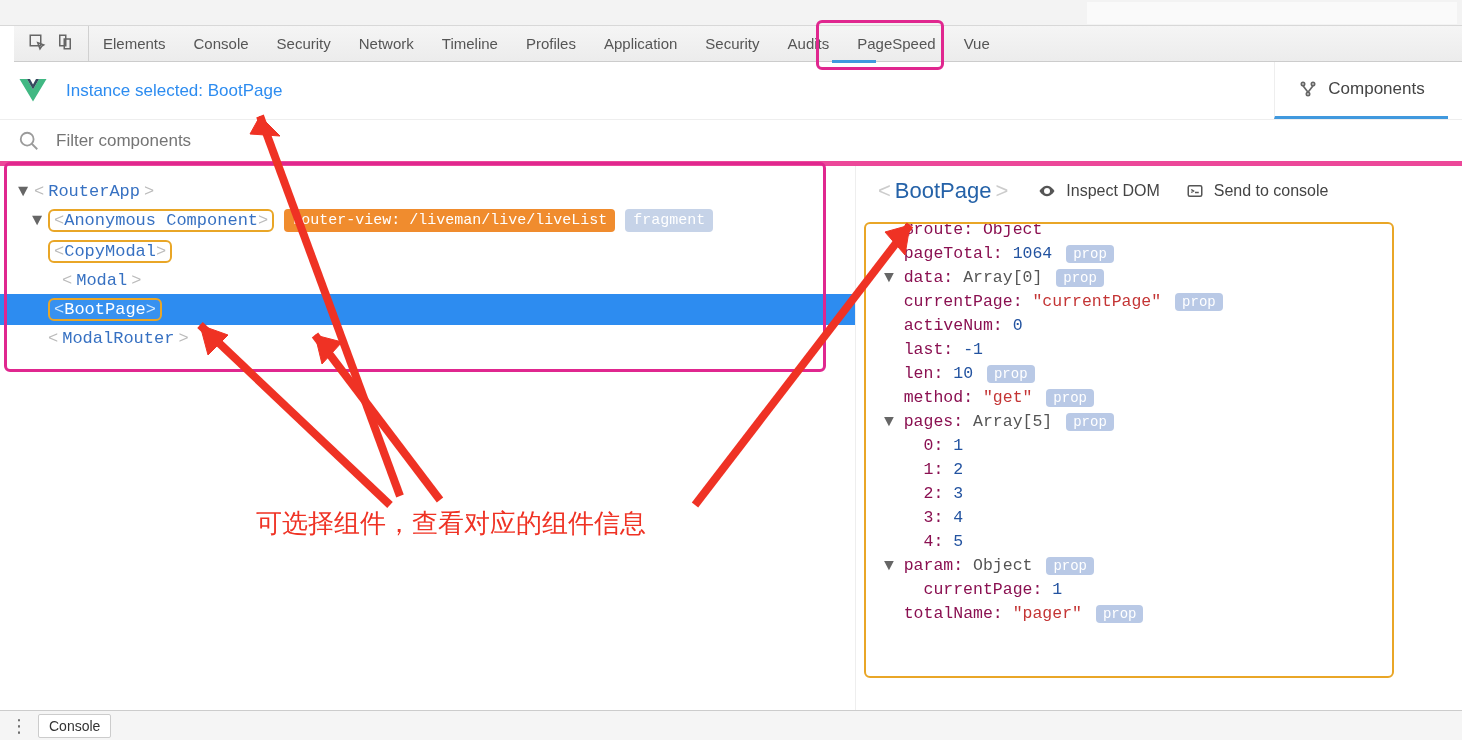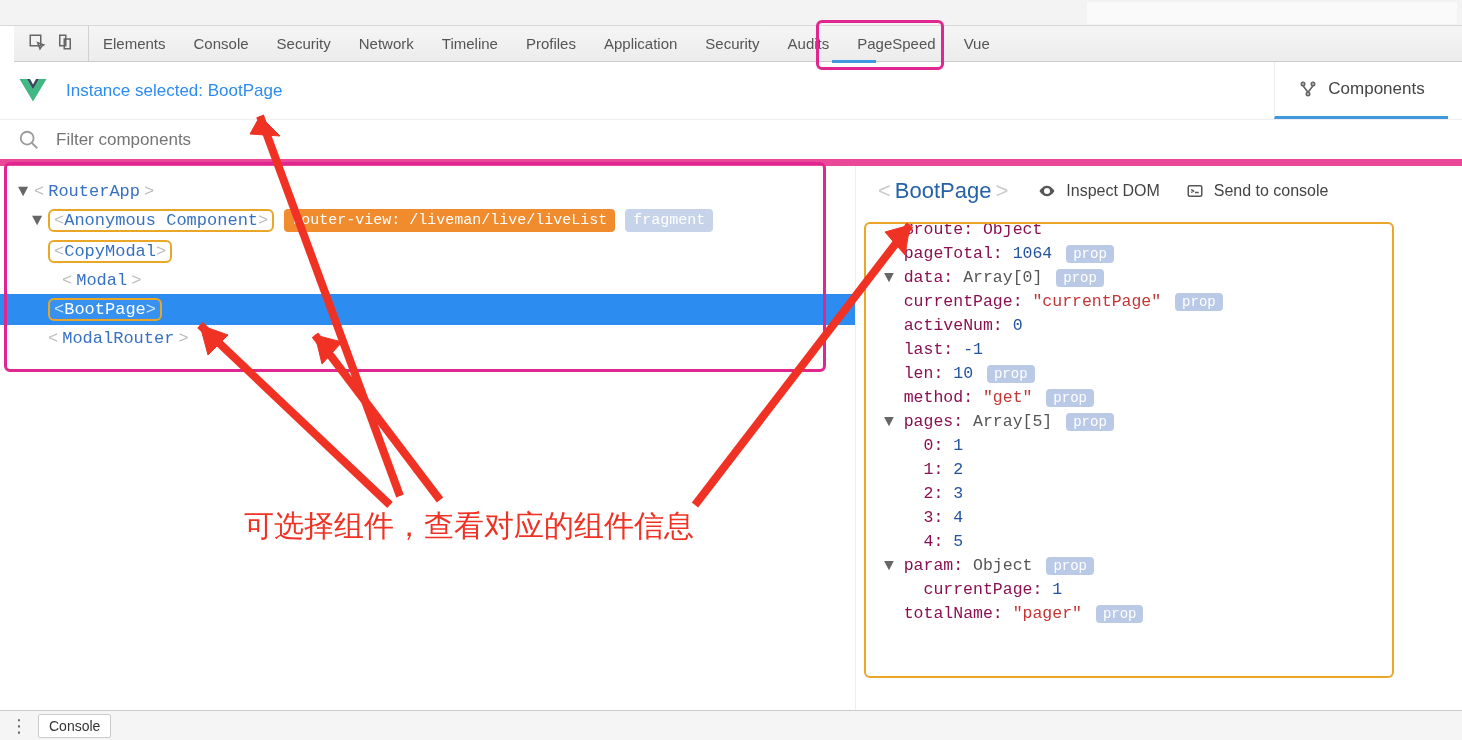--- a/index.html
+++ b/index.html
@@ -105,21 +105,21 @@
     border-left: 1px solid #eee;
     border-bottom: 3px solid #4099de;
     color: #444;
     font-size: 17px;
   }
   .vue-bar .right svg { width: 20px; height: 20px; color: #666; }
   .filter-row {
     display: flex;
     align-items: center;
     height: 46px;
-    border-bottom: 7px solid #ec4899;
+    border-bottom: 5px solid #ec4899;
     padding: 0 18px;
     gap: 14px;
   }
   .filter-row svg { width: 22px; height: 22px; color: #9b9b9b; }
   .filter-row input {
     border: none;
     outline: none;
     font-size: 17px;
     color: #888;
     background: transparent;
@@ -155,24 +155,24 @@
   .tree .name { color: #3771c2; }
   .row.sel .name { color: #fff; }
   .tree .indent1 { padding-left: 32px; }
   .tree .indent2 { padding-left: 48px; }
   .tree .indent3 { padding-left: 62px; }
   .badge-orange { background: #f08c2e; color: #fff; padding: 3px 8px; border-radius: 4px; font-size: 15px; margin-left: 6px; }
   .badge-gray   { background: #c6d3e8; color: #fff; padding: 3px 8px; border-radius: 4px; font-size: 15px; margin-left: 6px; }
   .yb { border: 2px solid #e9a627; border-radius: 6px; padding: 0 4px; }
   .annotation {
     position: absolute;
-    left: 244px;
+    left: 256px;
     top: 340px;
     color: #ef3224;
-    font-size: 30px;
+    font-size: 26px;
     font-family: "PingFang SC", "Microsoft YaHei", sans-serif;
   }
   .right-pane { flex: 1; padding: 12px 18px 0 18px; position: relative; overflow: hidden; }
   .right-head { display: flex; align-items: center; gap: 26px; margin-bottom: 14px; }
   .right-head .comp { font-size: 22px; color: #2562a8; display: flex; align-items: center; }
   .right-head .comp .aq { color: #ccc; padding: 0 4px; }
   .ractions { display: flex; align-items: center; gap: 10px; color: #444; font-size: 16px; }
   .ractions svg { width: 18px; height: 18px; color: #555; }
   .props-box {
     border: 2px solid #e9a627;

